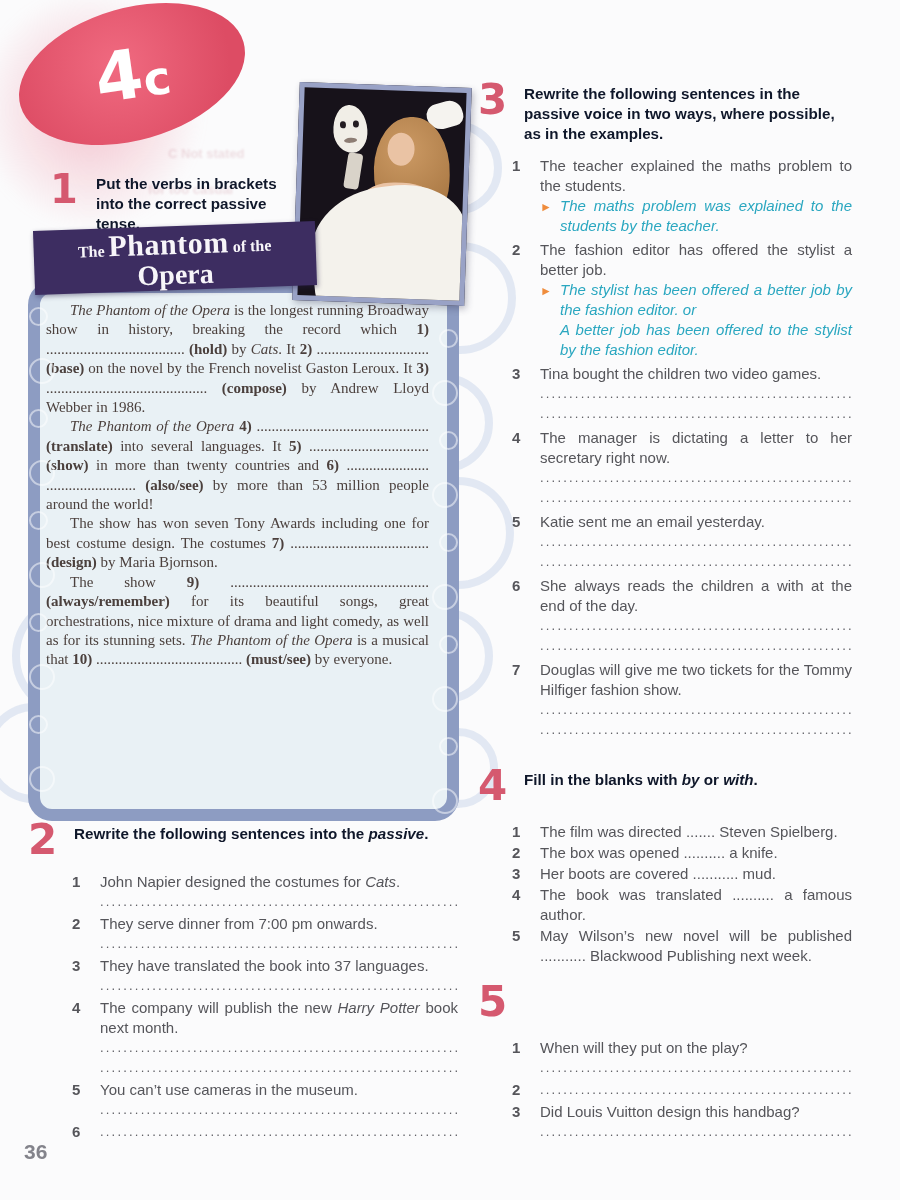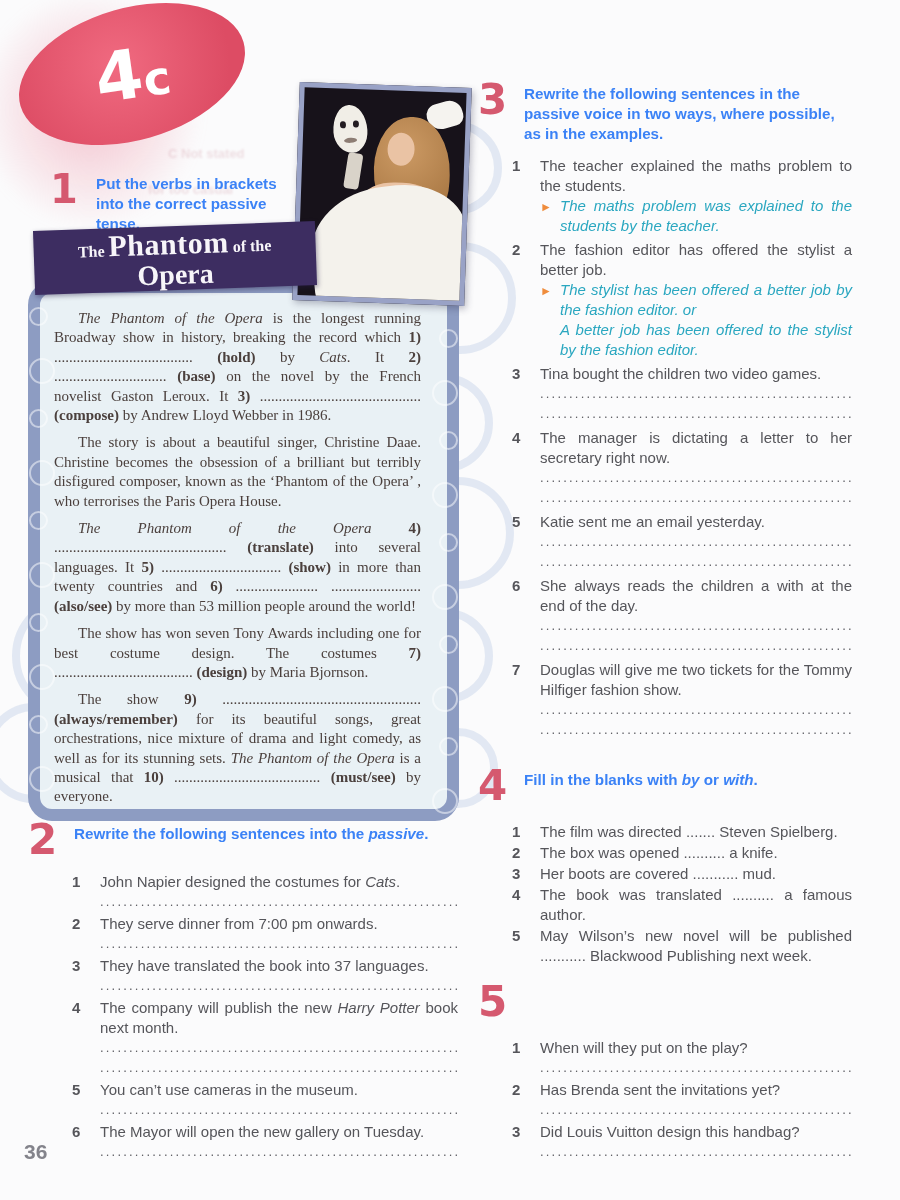--- a/index.html
+++ b/index.html
@@ -48,26 +48,26 @@
   .b-line1{line-height:30px;white-space:nowrap;}
   .t-sm{font-size:16px;font-weight:bold;}
   .t-big{font-size:30px;font-weight:bold;letter-spacing:.5px;}
   .b-line2{font-size:28px;font-weight:bold;line-height:26px;margin-top:-2px;}
   
   .card{left:28px;top:281px;width:431px;height:540px;z-index:1;box-sizing:border-box;
     background:#e9f1f5;border:12px solid #8d9cc2;border-radius:24px;}
   .ring-s{position:absolute;border:2.5px solid rgba(255,255,255,.5);border-radius:50%;}
   #passage{position:absolute;left:6px;top:8px;width:383px;
     font-family:"Liberation Serif",serif;font-size:15px;line-height:19.4px;color:#4b403d;}
-  #passage p{margin:8px;text-indent:24px;text-align:justify;}
+  #passage p{margin:0;text-indent:24px;text-align:justify;}
   
   .ex{z-index:2;}
   .ex-head{display:flex;align-items:flex-start;}
   .ex-num{flex:none;width:34px;font-family:"DejaVu Sans",sans-serif;font-weight:bold;font-size:42px;line-height:.95;color:#d5596f;}
-  .ex-title{font-weight:bold;font-size:15.2px;line-height:20px;color:#3b82f6;padding-top:4px;margin-left:12px;}
+  .ex-title{font-weight:bold;font-size:15.2px;line-height:20px;color:#0f172a;padding-top:4px;margin-left:12px;}
   #ex1 .ex-num{font-size:40px;}
   #ex1 .ex-title{width:212px;}
   #ex3 .ex-title{width:322px;}
   .items{margin-top:12px;}
   #ex2 .items{padding-left:44px;}
   #ex3 .items,#ex4 .items,#ex5 .items{padding-left:34px;}
   #ex4 .items{margin-top:16px;}
   #ex5 .items{margin-top:16px;}
   .item{display:flex;margin-bottom:2px;}
   #ex3 .item{margin-bottom:4px;}
@@ -134,21 +134,20 @@
   </div>
 
   <div class="abs banner">
     <div class="b-line1"><span class="t-sm">The</span> <span class="t-big">Phantom</span> <span class="t-sm">of the</span></div>
     <div class="b-line2">Opera</div>
   </div>
 
   <div class="abs card" id="card">
     <div id="passage">
         <p><span class="s-i">The Phantom of the Opera</span><span> is the longest running Broadway show in history, breaking the record which </span><span class="s-b">1)</span><span> ..................................... </span><span class="s-b">(hold)</span><span> by </span><span class="s-i">Cats</span><span>. It </span><span class="s-b">2)</span><span> .............................. </span><span class="s-b">(base)</span><span> on the novel by the French novelist Gaston Leroux. It </span><span class="s-b">3)</span><span> ........................................... </span><span class="s-b">(compose)</span><span> by Andrew Lloyd Webber in 1986.</span></p>
-        <p><span>The story is about a beautiful singer, Christine Daae. Christine becomes the obsession of a brilliant but terribly disfigured composer, known as the ‘Phantom of the Opera’ , who terrorises the Paris Opera House.</span></p>
         <p><span class="s-i">The Phantom of the Opera</span><span> </span><span class="s-b">4)</span><span> .............................................. </span><span class="s-b">(translate)</span><span> into several languages. It </span><span class="s-b">5)</span><span> ................................ </span><span class="s-b">(show)</span><span> in more than twenty countries and </span><span class="s-b">6)</span><span> ...................... ........................ </span><span class="s-b">(also/see)</span><span> by more than 53 million people around the world!</span></p>
         <p><span>The show has won seven Tony Awards including one for best costume design. The costumes </span><span class="s-b">7)</span><span> ..................................... </span><span class="s-b">(design)</span><span> by Maria Bjornson.</span></p>
         <p><span>The show </span><span class="s-b">9)</span><span> ..................................................... </span><span class="s-b">(always/remember)</span><span> for its beautiful songs, great orchestrations, nice mixture of drama and light comedy, as well as for its stunning sets. </span><span class="s-i">The Phantom of the Opera</span><span> is a musical that </span><span class="s-b">10)</span><span> ....................................... </span><span class="s-b">(must/see)</span><span> by everyone.</span></p>
       </div>
   <div class="ring-s" style="left: -11px; top: 14px; width: 15px; height: 15px;"></div>
       <div class="ring-s" style="right: -11px; top: 36px; width: 15px; height: 15px;"></div>
       <div class="ring-s" style="left: -11px; top: 65px; width: 22px; height: 22px;"></div>
       <div class="ring-s" style="right: -11px; top: 87px; width: 22px; height: 22px;"></div>
       <div class="ring-s" style="left: -11px; top: 116px; width: 15px; height: 15px;"></div>
       <div class="ring-s" style="right: -11px; top: 138px; width: 15px; height: 15px;"></div>
@@ -206,21 +205,20 @@
         <div class="item">
           <div class="inum">5</div>
           <div class="ibody">
             <div class="itext"><span>You can’t use cameras in the museum.</span></div>
             <div class="dotline">................................................................................</div>
           </div>
         </div>
         <div class="item">
           <div class="inum">6</div>
           <div class="ibody">
-            <div class="itext"><span>The Mayor will open the new gallery on Tuesday.</span></div>
             <div class="dotline">................................................................................</div>
           </div>
         </div>
       </div>
   </div>
 
   <div class="abs ex" id="ex3" style="left:478px;top:80px;width:374px;">
     <div class="ex-head">
       <div class="ex-num">3</div>
       <div class="ex-title"><span>Rewrite the following sentences in the passive voice in two ways, where possible, as in the examples.</span></div>
@@ -340,21 +338,20 @@
         <div class="item">
           <div class="inum">1</div>
           <div class="ibody">
             <div class="itext"><span>When will they put on the play?</span></div>
             <div class="dotline">................................................................................</div>
           </div>
         </div>
         <div class="item">
           <div class="inum">2</div>
           <div class="ibody">
-            <div class="itext"><span>Has Brenda sent the invitations yet?</span></div>
             <div class="dotline">................................................................................</div>
           </div>
         </div>
         <div class="item">
           <div class="inum">3</div>
           <div class="ibody">
             <div class="itext"><span>Did Louis Vuitton design this handbag?</span></div>
             <div class="dotline">................................................................................</div>
           </div>
         </div>

